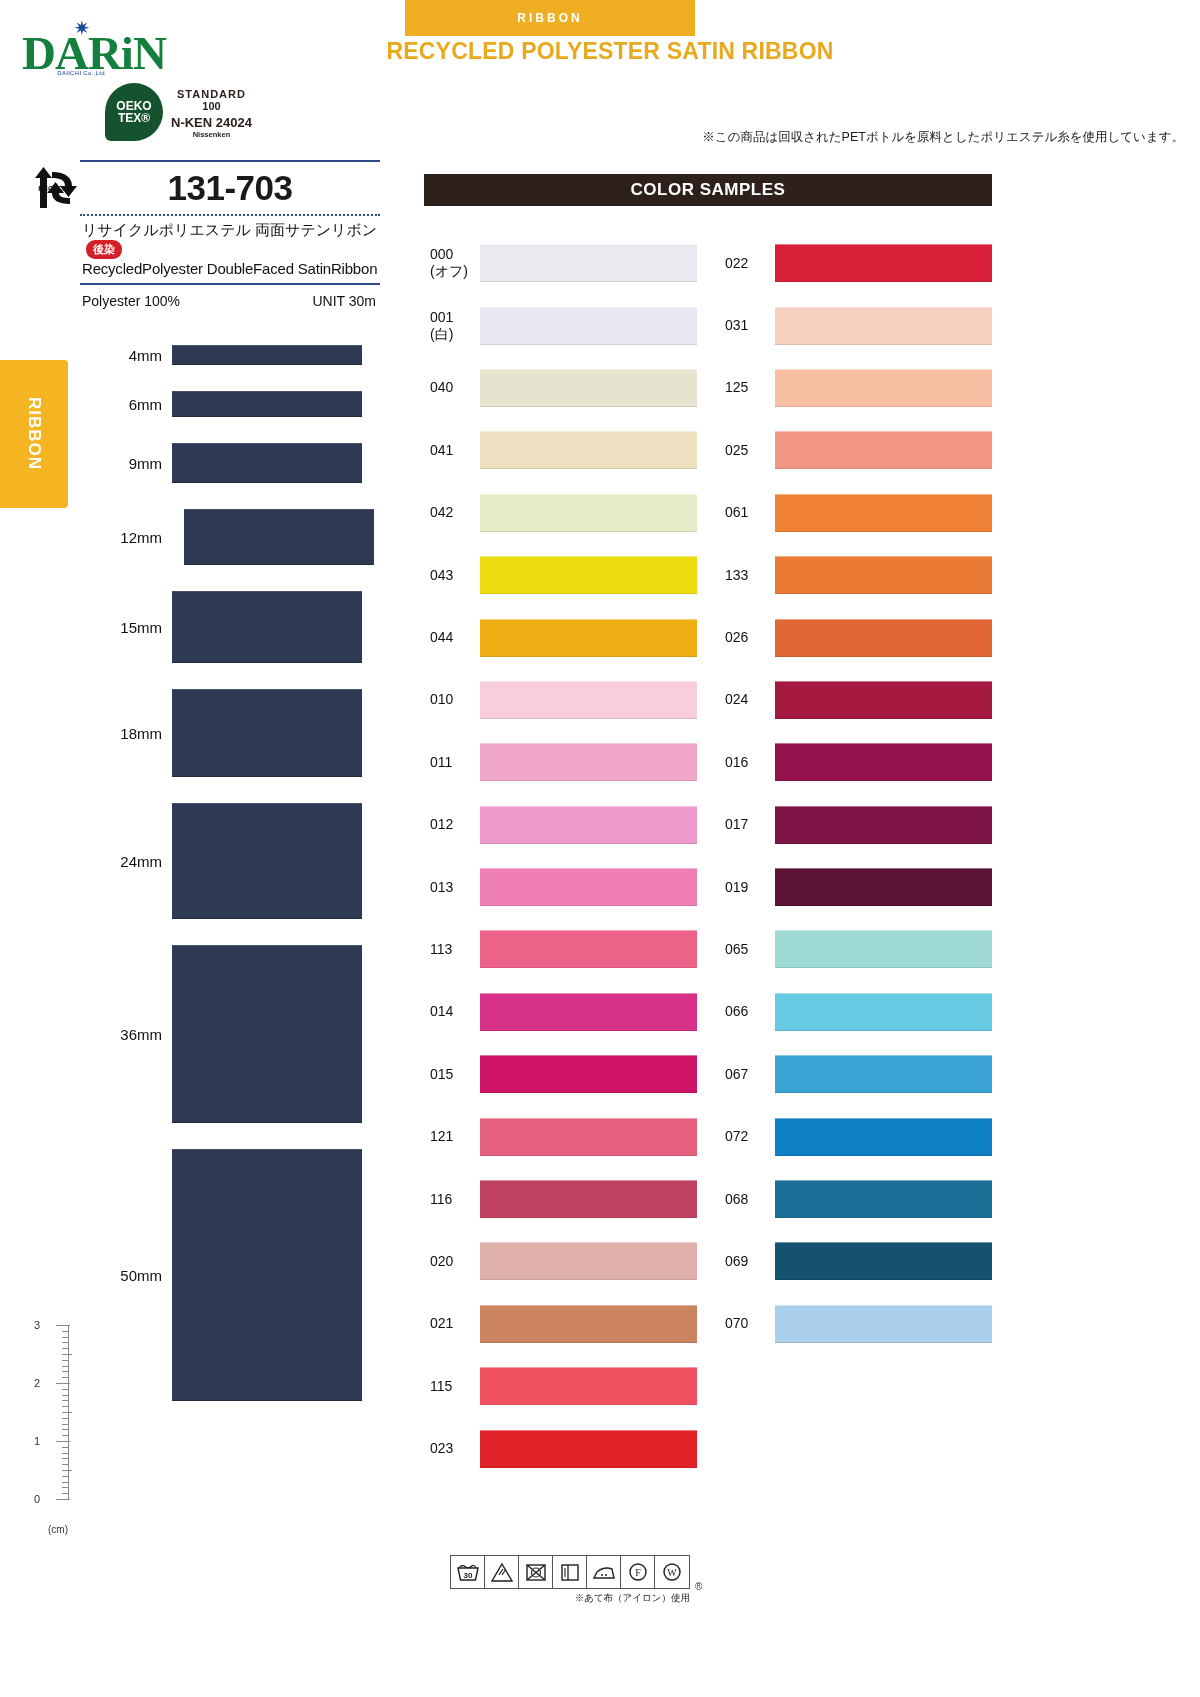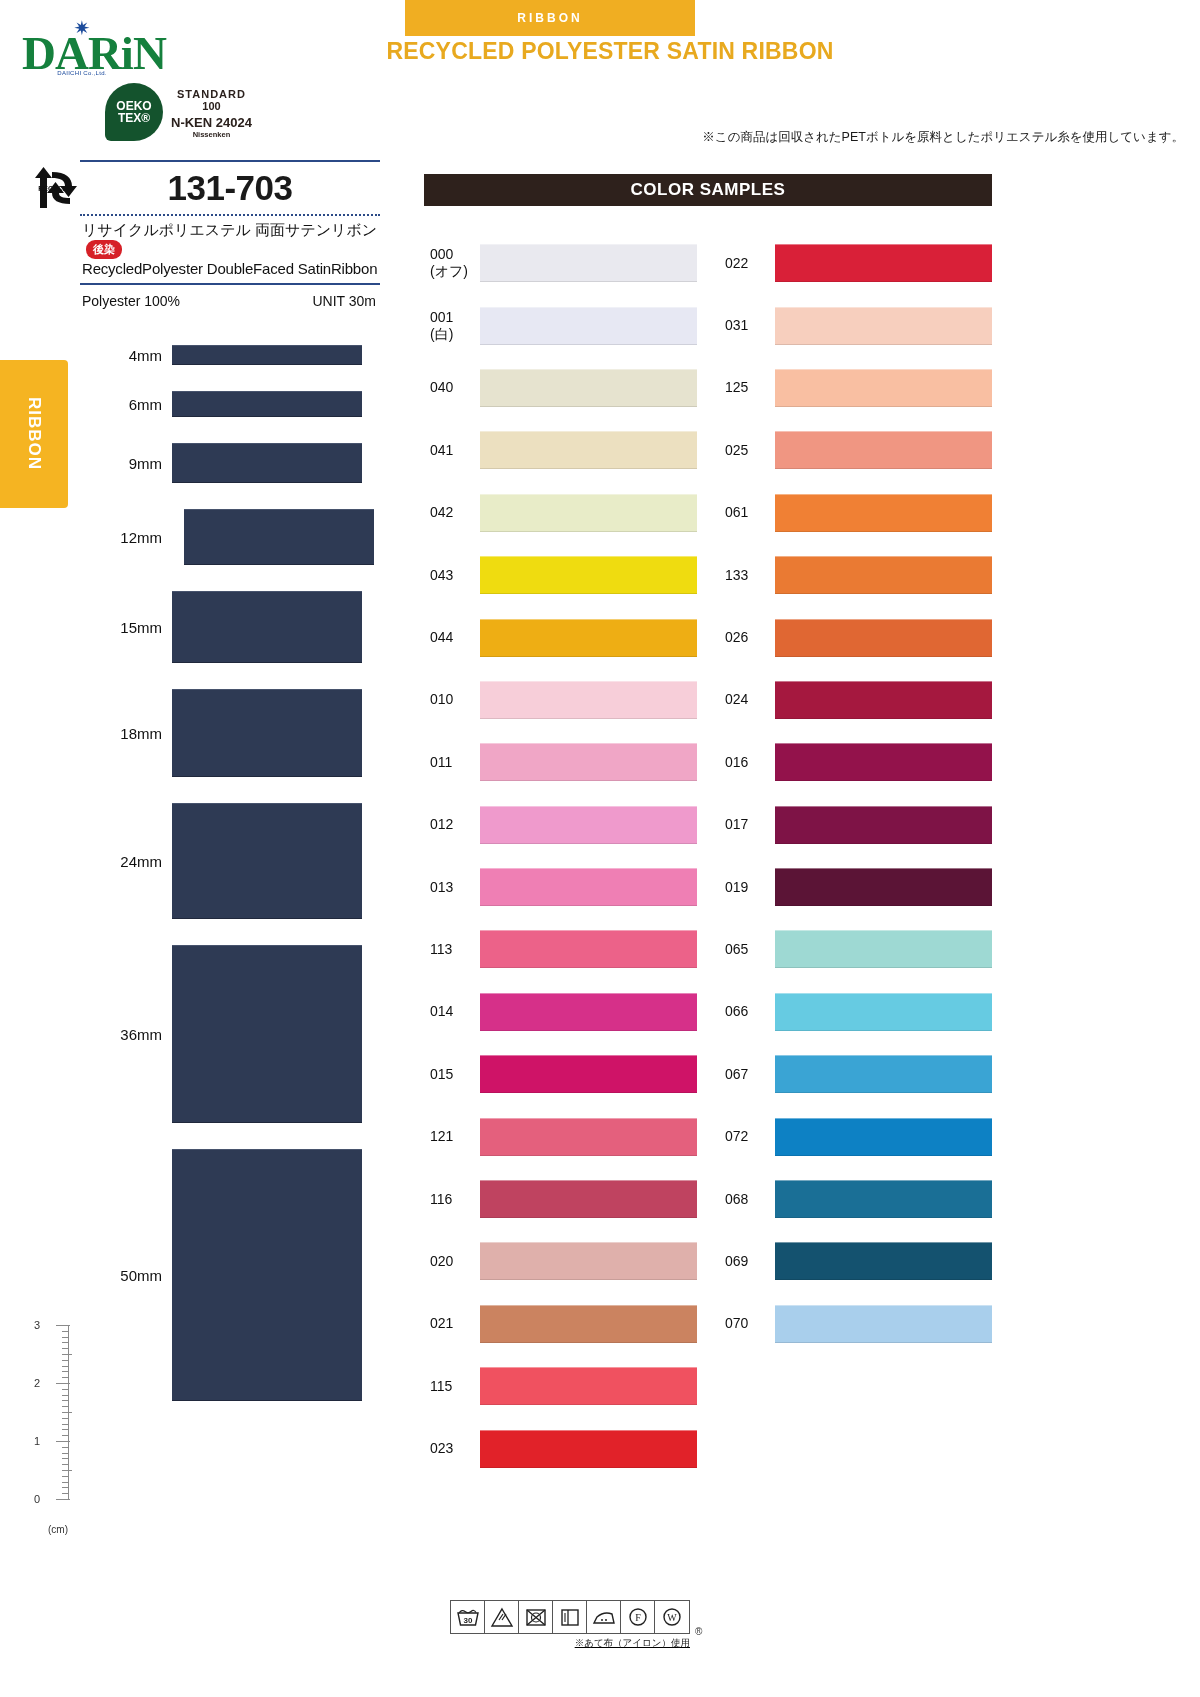--- a/index.html
+++ b/index.html
@@ -131,21 +131,21 @@
   }
   .ccode em { font-style: normal; display: block; }
   .cswatch {
     flex: 1; height: 38px;
     border-top: 1px solid rgba(255,255,255,.40);
     border-bottom: 1px solid rgba(0,0,0,.10);
     background-image: repeating-linear-gradient(180deg, rgba(255,255,255,.055) 0 1px, rgba(0,0,0,.045) 1px 2px);
   }
 
   
-  .care { position: absolute; left: 450px; top: 1600px; text-decoration: underline; }
+  .care { position: absolute; left: 450px; top: 1555px; }
   .care-box { display: flex; border: 1px solid #555; height: 34px; }
   .care-cell {
     width: 34px; display: flex; align-items: center; justify-content: center;
     border-right: 1px solid #555;
   }
   .care-cell:last-child { border-right: none; }
   .care-note { font-size: 9.5px; color: #222; text-align: right; margin-top: 3px; }
   .care-reg { position: absolute; left: 245px; top: 26px; font-size: 10px; color: #333; }
 </style>
 </head>

